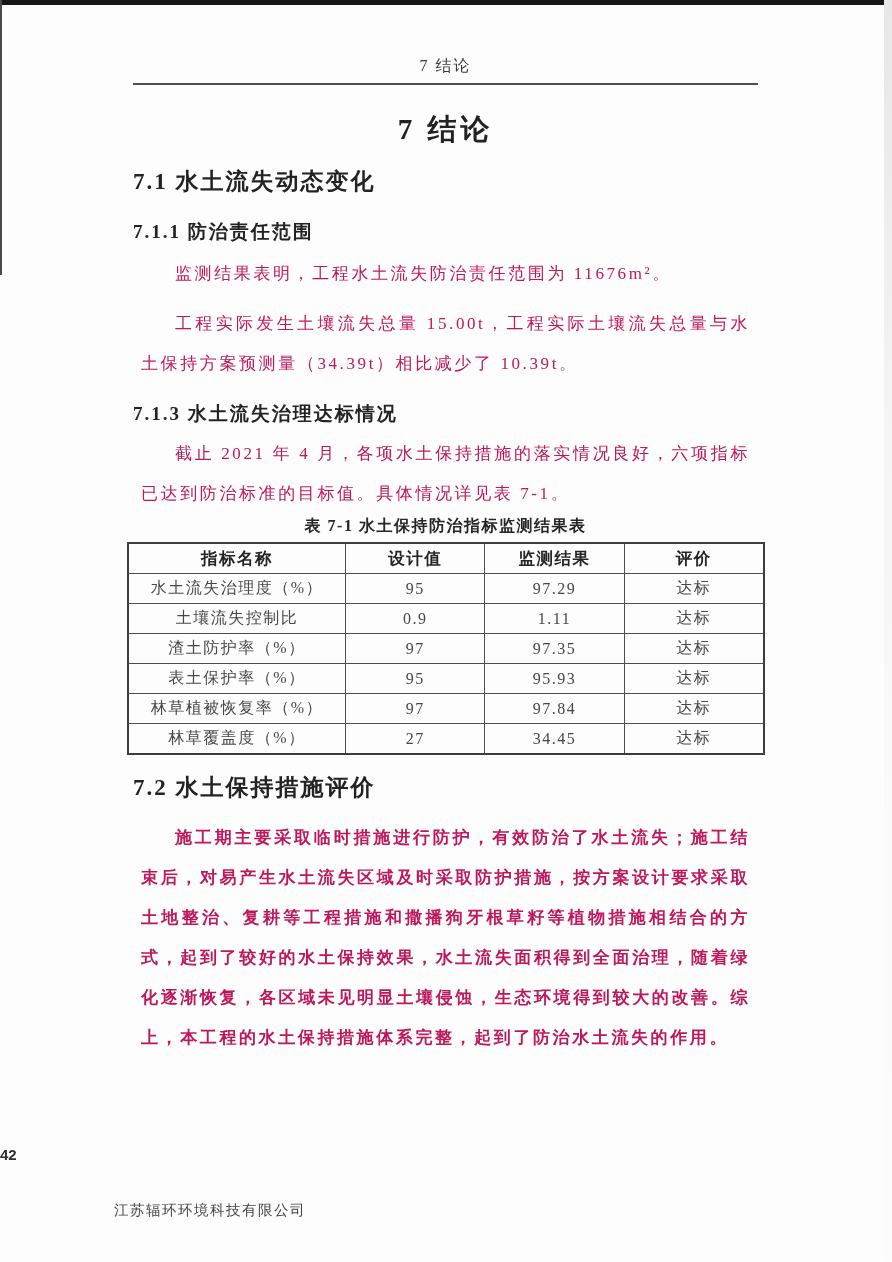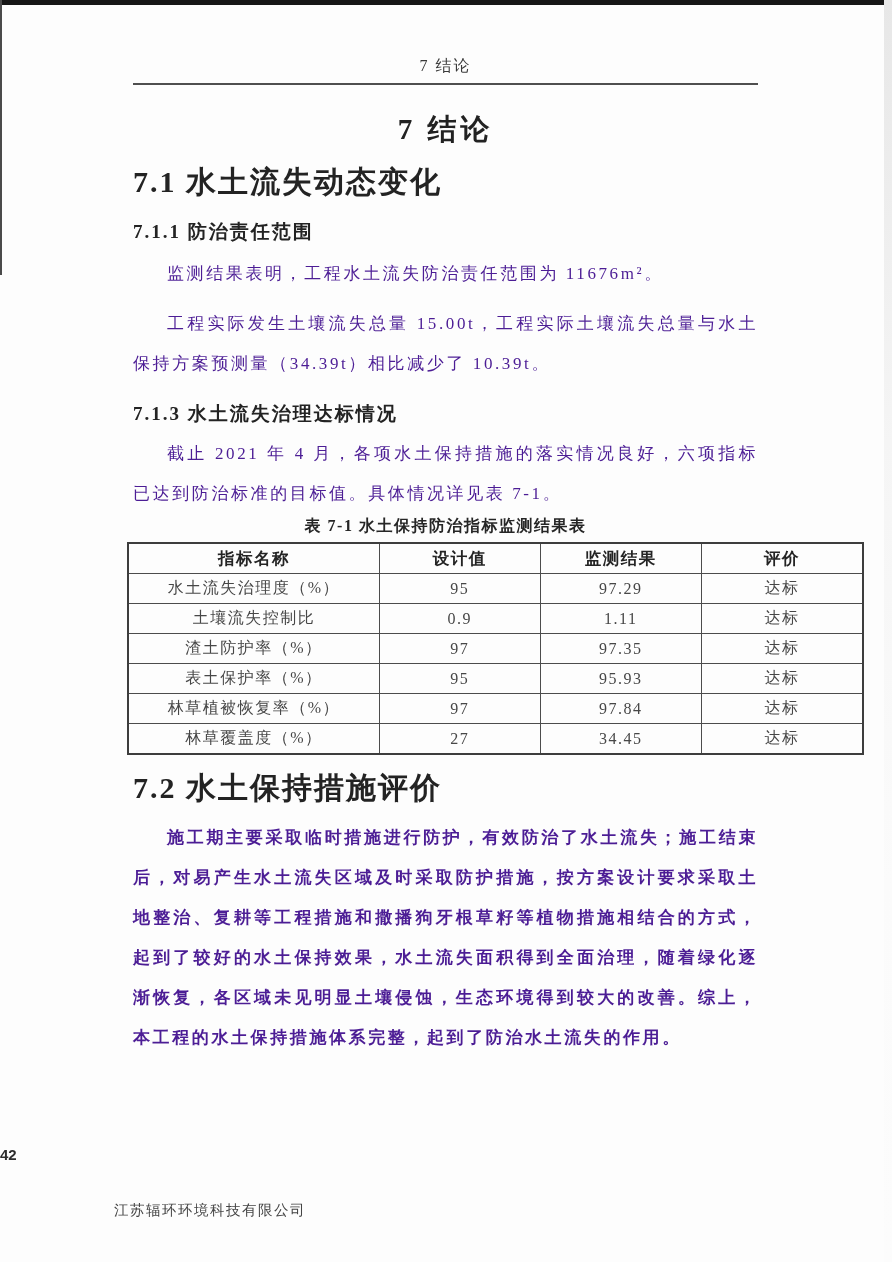--- a/index.html
+++ b/index.html
@@ -31,60 +31,60 @@
     margin:26px 0 0;
     text-align:center;
     font-size:29px;
     font-weight:bold;
     letter-spacing:4px;
     color:#222;
     line-height:36px;
   }
   .h2{
     margin:20px 0 0;
-    font-size:30px;
+    font-size:23px;
     font-weight:bold;
     letter-spacing:2px;
     color:#232323;
     line-height:29px;
   }
   .h2.s72{margin-top:18px;}
   .h3{
     font-size:19px;
     font-weight:bold;
     letter-spacing:2px;
     color:#232323;
     line-height:24px;
     margin:24px 0 0;
   }
   .h3.s712{margin-top:12px;}
   .h3.s713{margin-top:18px;}
   .para{
-    margin:10px 0 0;
+    margin:10px 8px 0;
     font-size:17px;
     line-height:40px;
     letter-spacing:2.6px;
     text-indent:2em;
     text-align:justify;
-    color:#4c1d95;
+    color:#be185d;
   }
   .para.p713{margin-top:8px;}
   .para.p72{margin-top:16px;font-weight:bold;}
   .table-caption{
     margin-top:2px;
     text-align:center;
     font-size:16px;
     font-weight:bold;
     letter-spacing:1.5px;
     color:#262626;
     line-height:20px;
   }
   table.results{
     margin:6px 0 0 -6px;
-    width:737px;
+    width:638px;
     border-collapse:collapse;
     border:2px solid #3d3d3d;
     table-layout:fixed;
   }
   table.results th,table.results td{
     border:1px solid #4c4c4c;
     height:29px;
     text-align:center;
     vertical-align:middle;
     font-size:16px;

